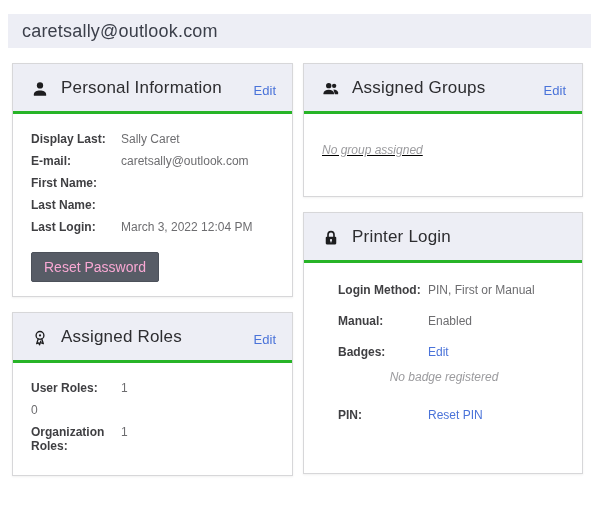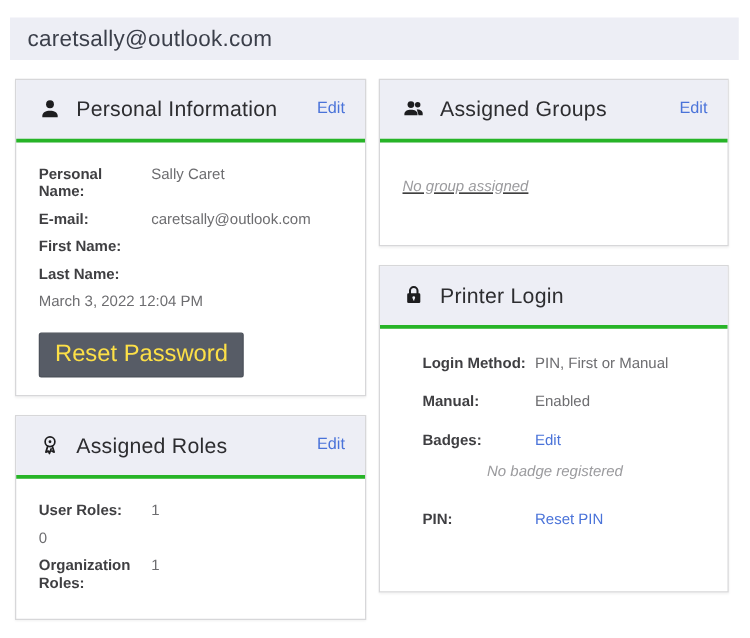--- a/index.html
+++ b/index.html
@@ -29,21 +29,21 @@
   .col-right { flex: 1;         display: flex; flex-direction: column; gap: 15px; }
   .card {
     border: 1px solid #d7d7d9;
     background: #ffffff;
     box-shadow: 0 1px 2px rgba(0,0,0,0.06);
   }
   .card-header {
     background: #edeef5;
     border-bottom: 3px solid #27b427;
     display: flex;
-    align-items: flex-start;
+    align-items: flex-end;
     gap: 12px;
     padding: 14px 16px 13px 18px;
   }
   .card-title {
     font-size: 17px;
     color: #2d2d30;
     letter-spacing: 0.2px;
   }
   .edit-link {
     margin-left: auto;
@@ -70,23 +70,23 @@
   .muted {
     font-style: italic;
     color: #9b9b9e;
     font-size: 12px;
   }
   .btn-dark {
     margin-top: 10px;
     background: #575c66;
     border: 1px solid #4c515a;
     border-radius: 2px;
-    color: #fde047;
+    color: #f9a8d4;
     font-family: "Liberation Sans", sans-serif;
-    font-size: 19px;
+    font-size: 14px;
     padding: 6px 12px;
     cursor: pointer;
   }
   
   .body-groups { padding: 26px 16px 38px 18px; text-decoration: underline; }
   .body-printer .field-row { margin-bottom: 17px; padding-left: 16px; }
   .body-printer { padding: 20px 16px 34px 18px; }
   .badge-msg { margin: -6px 0 24px 0; text-align: center; }
   .link-inline {
     color: #4a73d9;
@@ -113,36 +113,37 @@
           <svg viewBox="0 0 24 24" width="18" height="18">
             <circle cx="12" cy="7.2" r="4.2" fill="#1d1d1f"></circle>
             <path d="M3.8 21v-1.6c0-3.5 3.7-5.4 8.2-5.4s8.2 1.9 8.2 5.4V21z" fill="#1d1d1f"></path>
           </svg>
         </span>
         <span class="card-title">Personal Information</span>
         <a class="edit-link">Edit</a>
       </div>
       <div class="card-body">
         <div class="field-row">
-          <span class="field-label">Personal Name:</span>
+          <span class="field-label">Display Last:</span>
           <span class="field-value">Sally Caret</span>
         </div>
         <div class="field-row">
           <span class="field-label">E-mail:</span>
           <span class="field-value">caretsally@outlook.com</span>
         </div>
         <div class="field-row">
           <span class="field-label">First Name:</span>
           <span class="field-value"></span>
         </div>
         <div class="field-row">
           <span class="field-label">Last Name:</span>
           <span class="field-value"></span>
         </div>
         <div class="field-row">
+          <span class="field-label">Last Login:</span>
           <span class="field-value">March 3, 2022 12:04 PM</span>
         </div>
         <button class="btn-dark">Reset Password</button>
       </div>
     </div>
 
     <div class="card">
       <div class="card-header">
         <span class="hdr-icon">
           <svg viewBox="0 0 24 24" width="18" height="18" fill="none" stroke="#1d1d1f" stroke-width="1.8">

